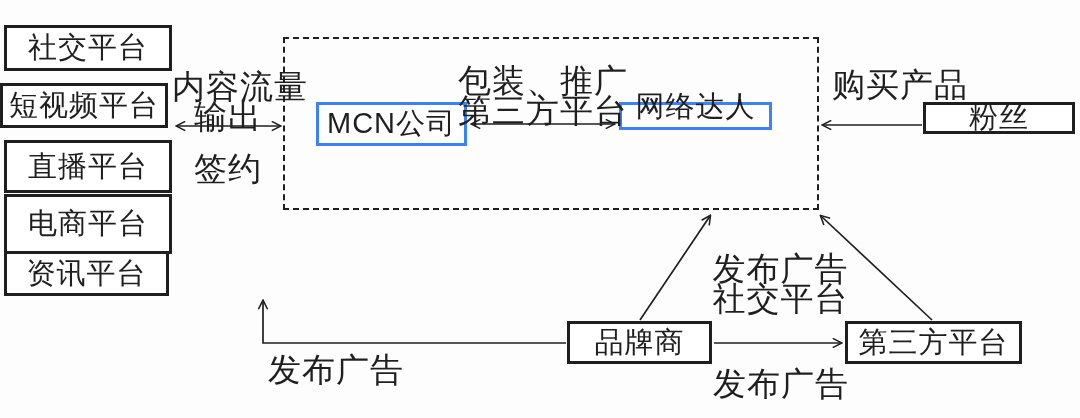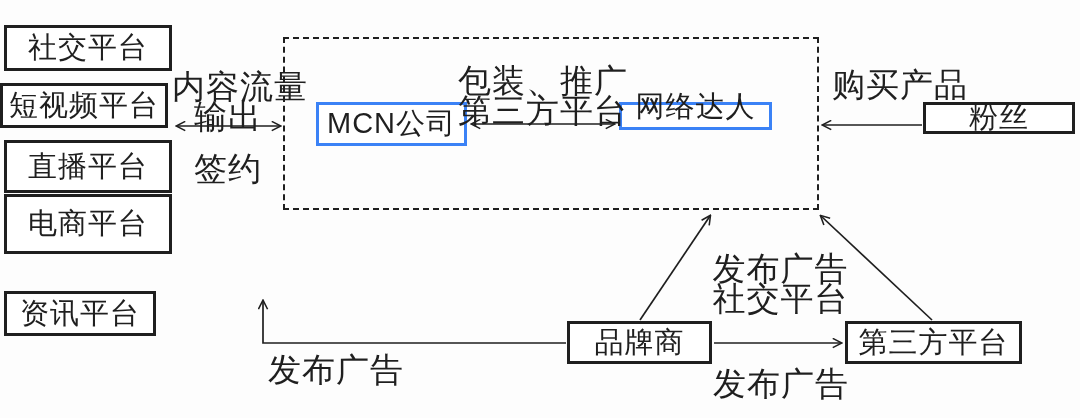--- a/index.html
+++ b/index.html
@@ -94,21 +94,21 @@
   </div>
   <div class="node" style="left:0; top:83px; width:168px; height:45px;">
     <span>短视频平台</span>
   </div>
   <div class="node" style="left:4px; top:140px; width:168px; height:53px;">
     <span>直播平台</span>
   </div>
   <div class="node" style="left:4px; top:194px; width:168px; height:60px;">
     <span>电商平台</span>
   </div>
-  <div class="node" style="left:4px; top:251px; width:152px; height:45px;margin-top:40px;">
+  <div class="node" style="left:4px; top:251px; width:165px; height:45px;">
     <span>资讯平台</span>
   </div>
 
   <div class="node highlight" style="left:316px; top:102px; width:151px; height:44px;">
     <span>MCN公司</span>
   </div>
   <div class="node highlight" style="left:619px; top:102px; width:153px; height:28px;align-items:flex-end;">
     <span>网络达人</span>
   </div>
 

